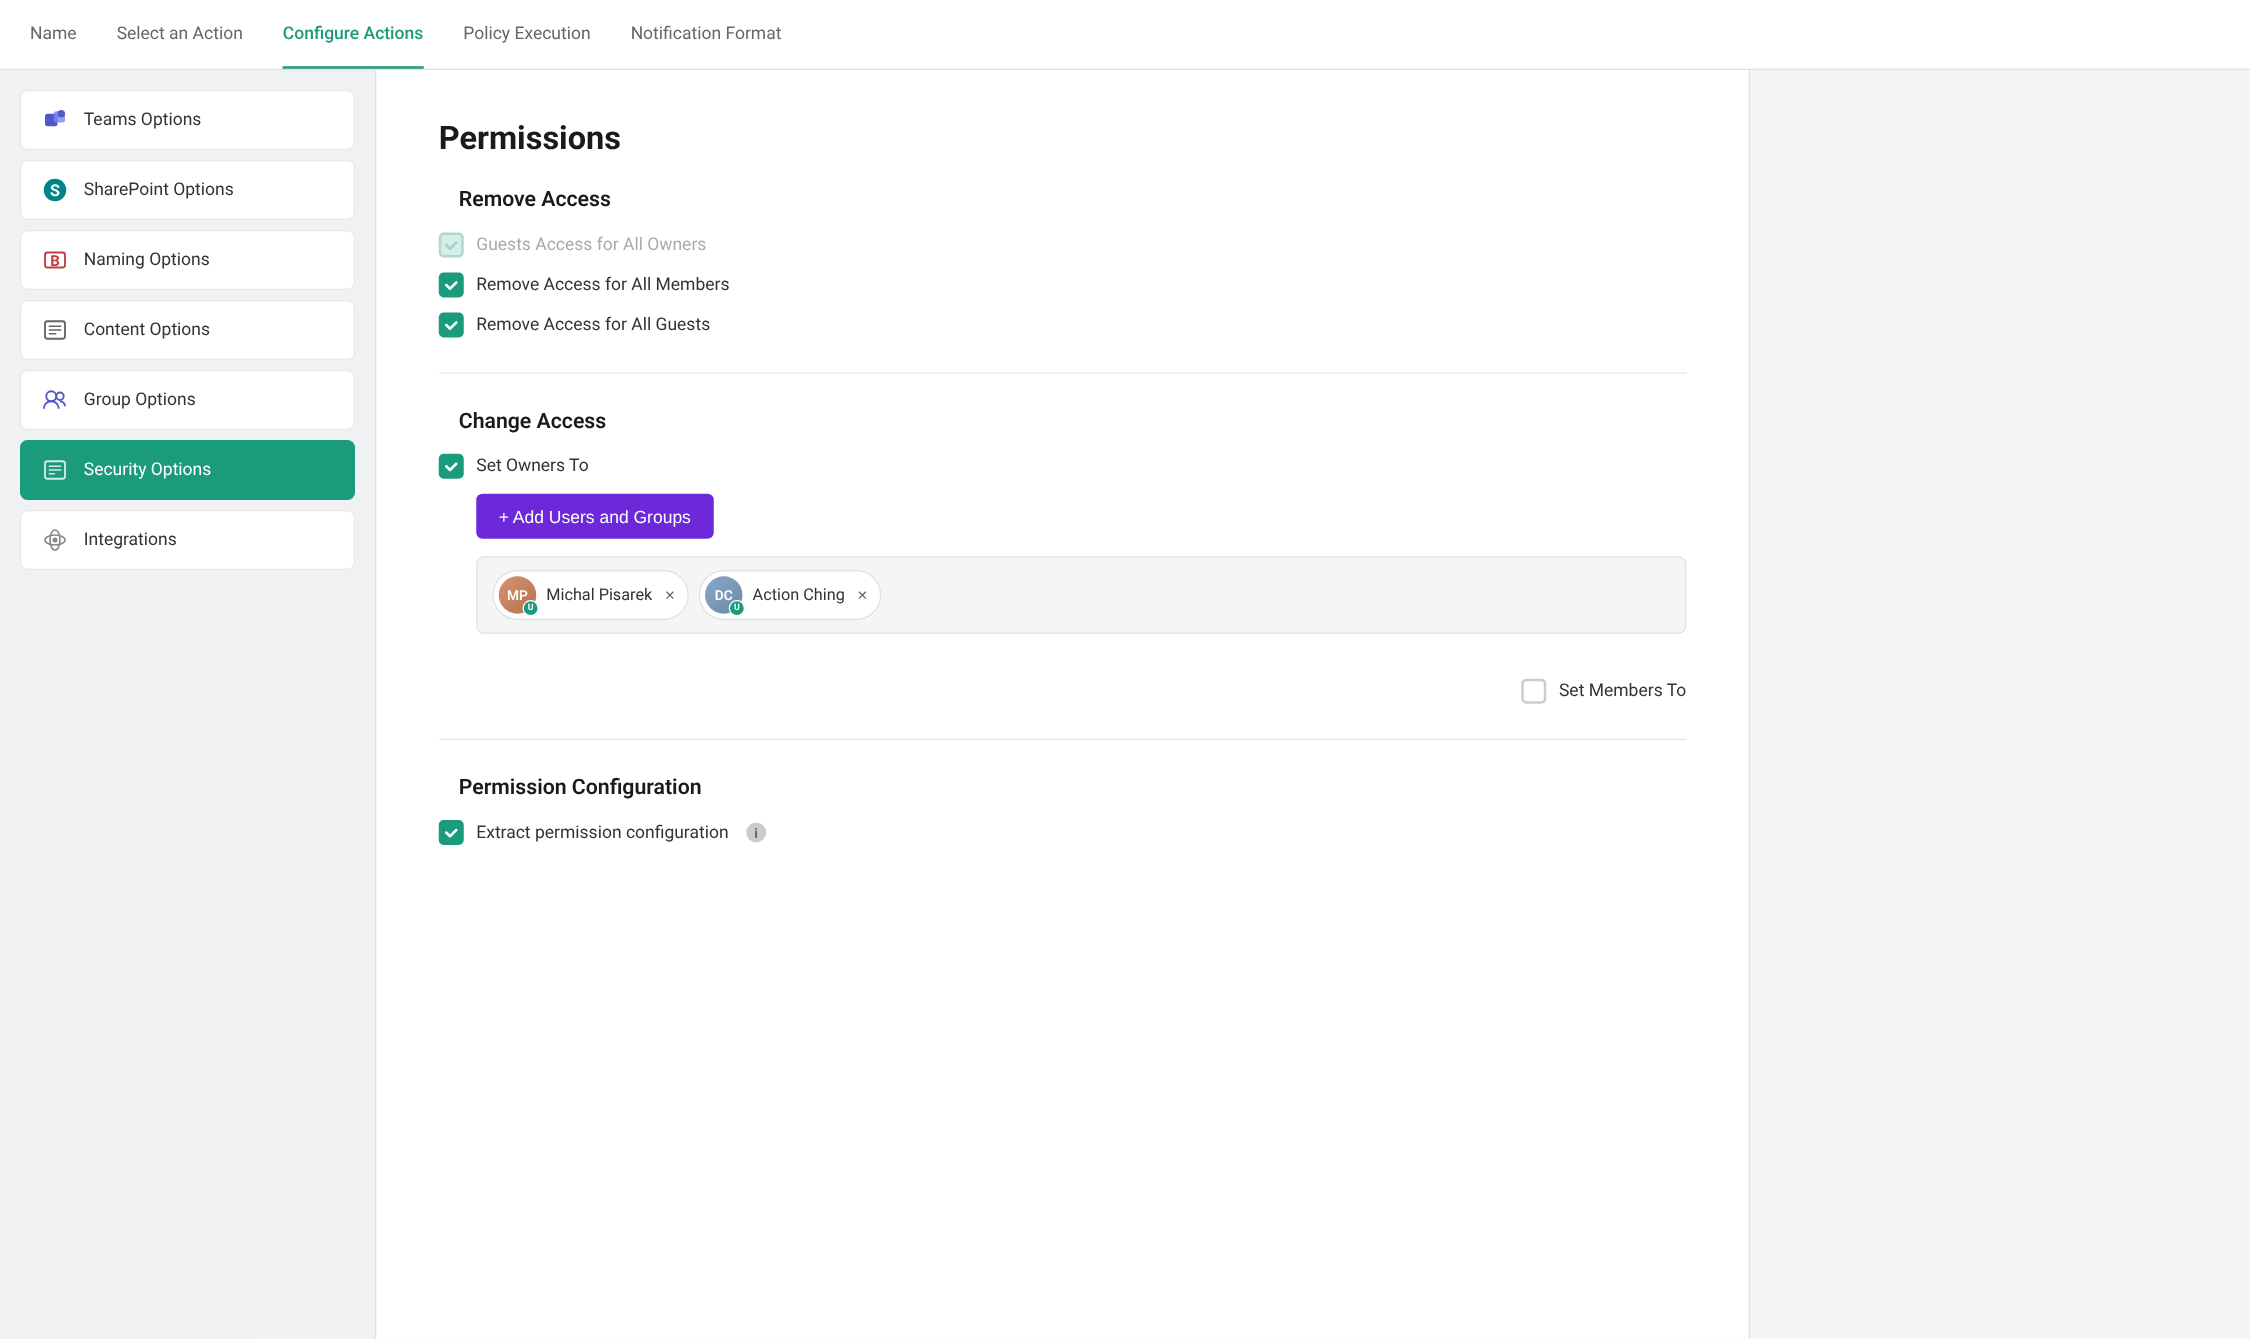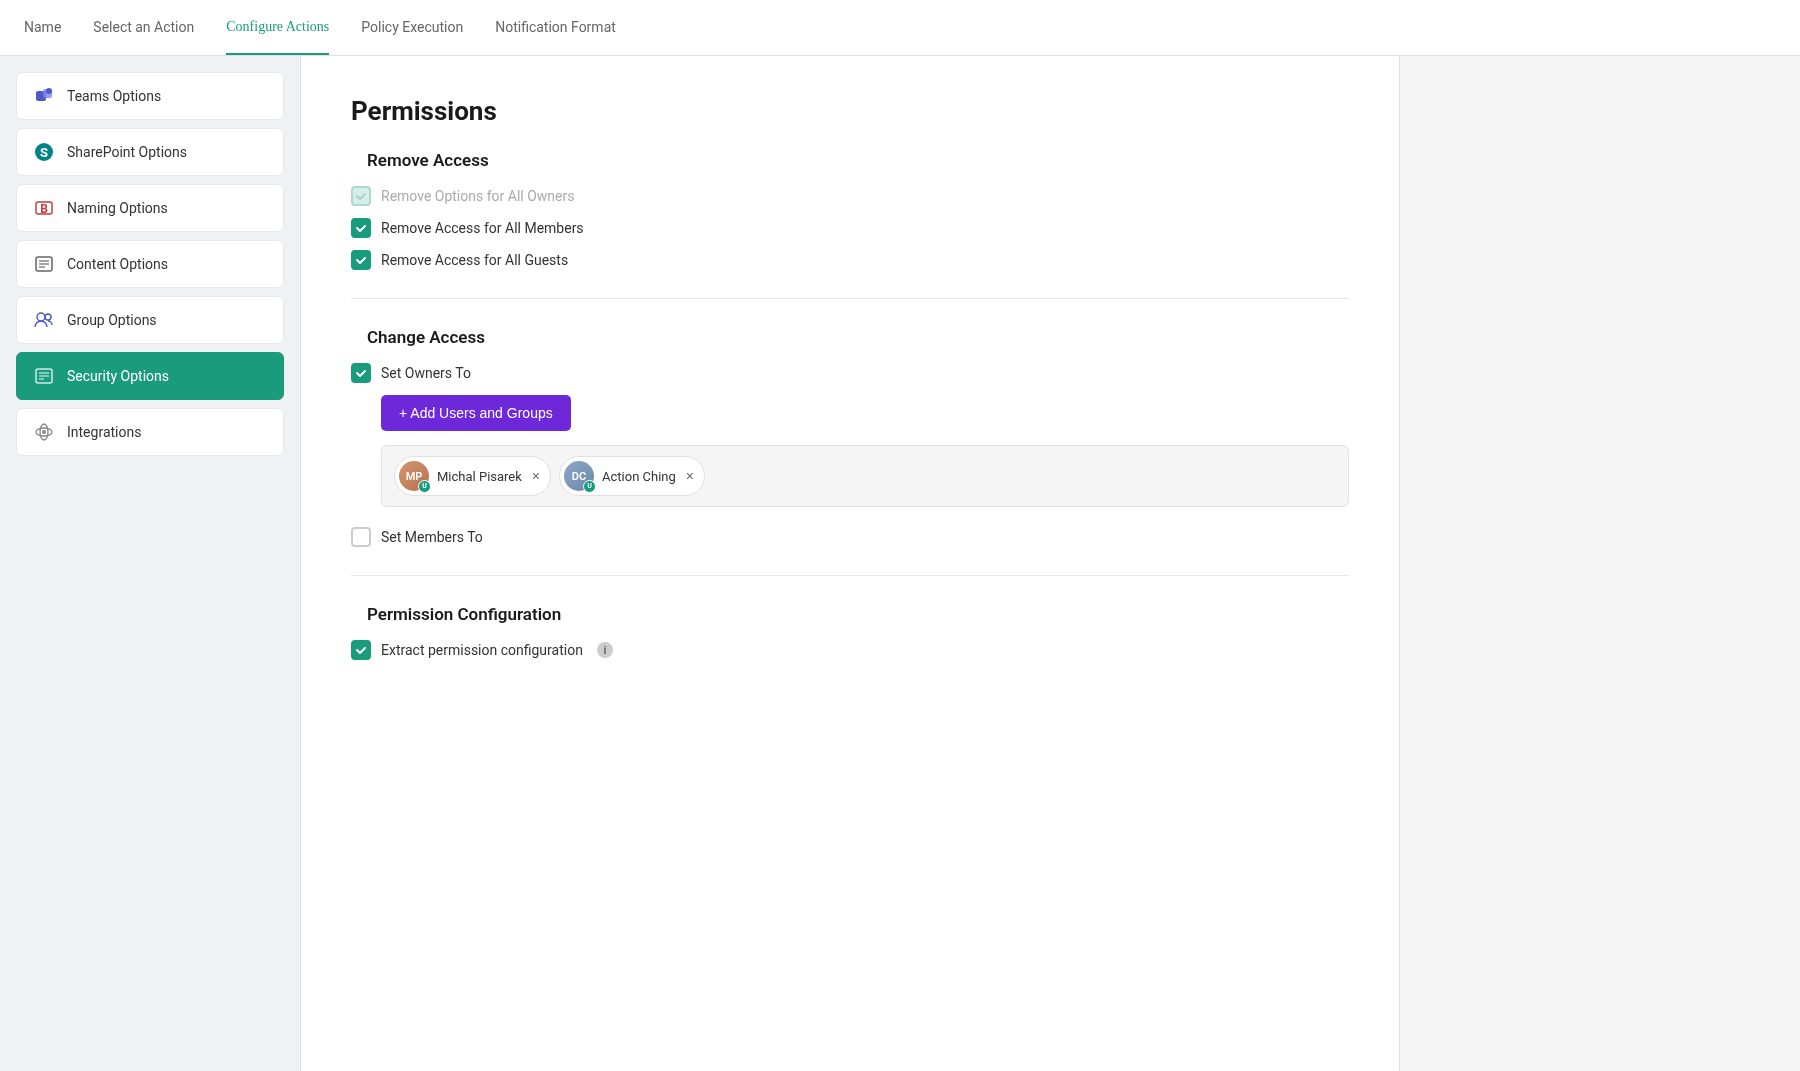--- a/index.html
+++ b/index.html
@@ -25,21 +25,20 @@
       color: #666;
       cursor: pointer;
       padding: 18px 0;
       border-bottom: 2px solid transparent;
       white-space: nowrap;
     }
     .nav-tab.active {
       color: #1a9b7b;
       border-bottom: 2px solid #1a9b7b;
       font-weight: 500;
-      font-family: Liberation Serif, serif;
     }
 
     
     .layout {
       display: flex;
       min-height: calc(100vh - 56px);
     }
 
     
     .sidebar {
@@ -372,21 +371,21 @@
 
     <section>
       <h2 class="section-title">Remove Access</h2>
 
       <div class="checkbox-row disabled">
         <div class="custom-checkbox disabled">
           <svg viewBox="0 0 12 12" fill="none">
             <path d="M2 6l3 3 5-5" stroke="#aecfc8" stroke-width="2" stroke-linecap="round" stroke-linejoin="round"></path>
           </svg>
         </div>
-        <label>Remove Options for All Owners</label>
+        <label>Guests Access for All Owners</label>
       </div>
 
       <div class="checkbox-row">
         <div class="custom-checkbox">
           <svg viewBox="0 0 12 12" fill="none">
             <path d="M2 6l3 3 5-5" stroke="white" stroke-width="2" stroke-linecap="round" stroke-linejoin="round"></path>
           </svg>
         </div>
         <label>Remove Access for All Members</label>
       </div>
@@ -438,21 +437,21 @@
                 <span class="avatar-badge-text">U</span>
               </div>
             </div>
             <span>Action Ching</span>
             <button class="tag-close">×</button>
           </div>
 
         </div>
       </div>
 
-      <div class="checkbox-row" style="margin-top: 20px;">
+      <div class="checkbox-row" style="margin-top: 36px; justify-content: flex-end;">
         <div class="custom-checkbox unchecked"></div>
         <label>Set Members To</label>
       </div>
     </section>
 
     <hr class="divider">
 
     <section>
       <h2 class="section-title">Permission Configuration</h2>
 

